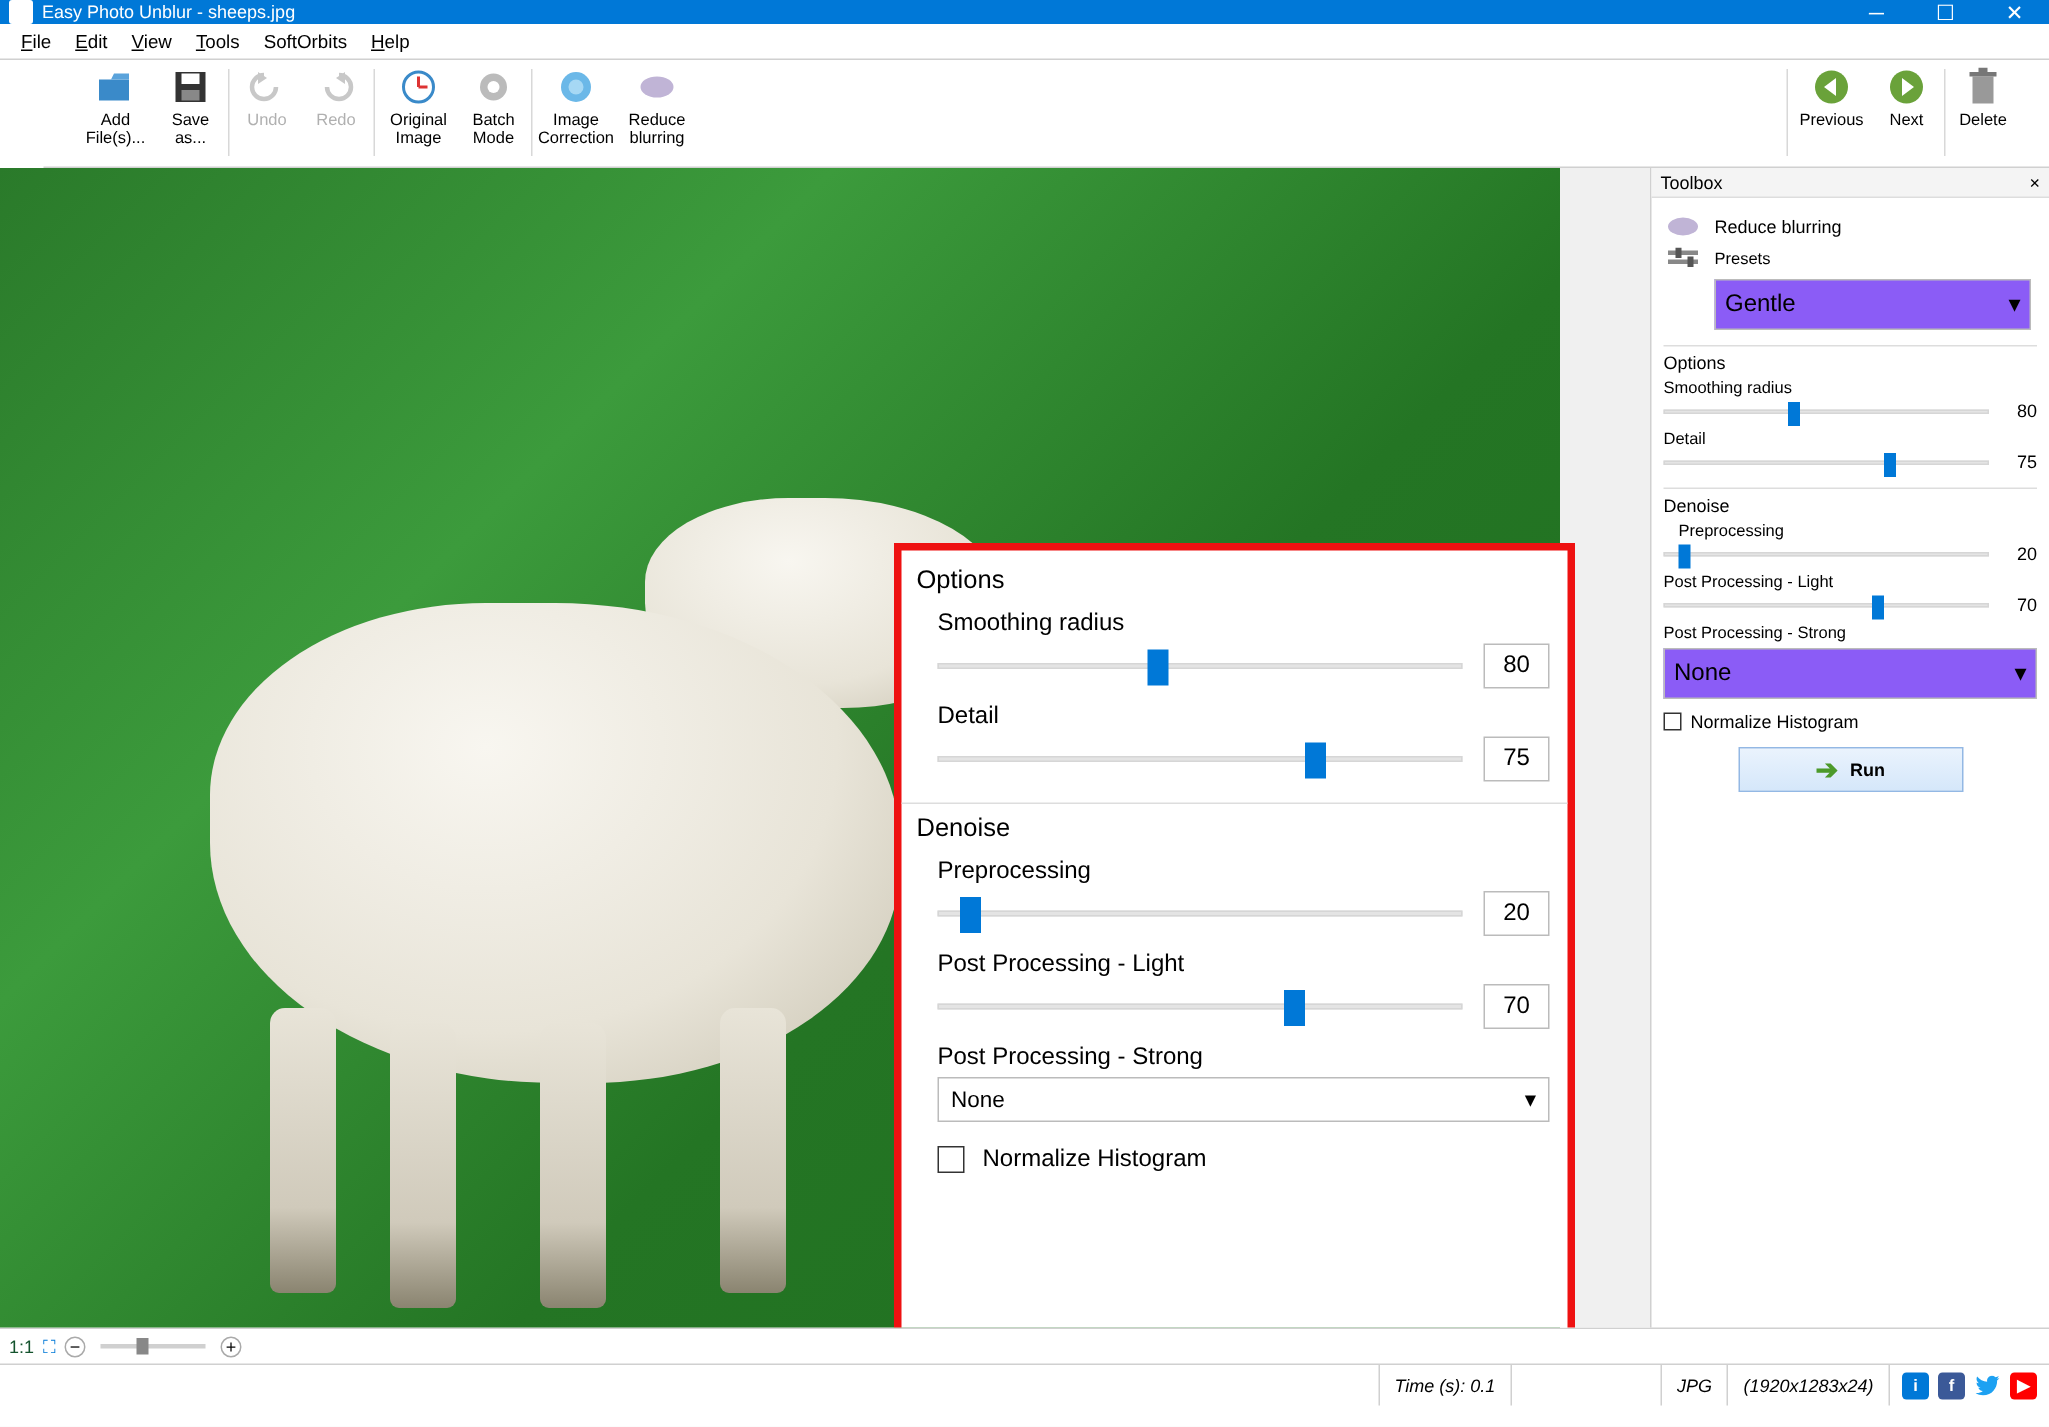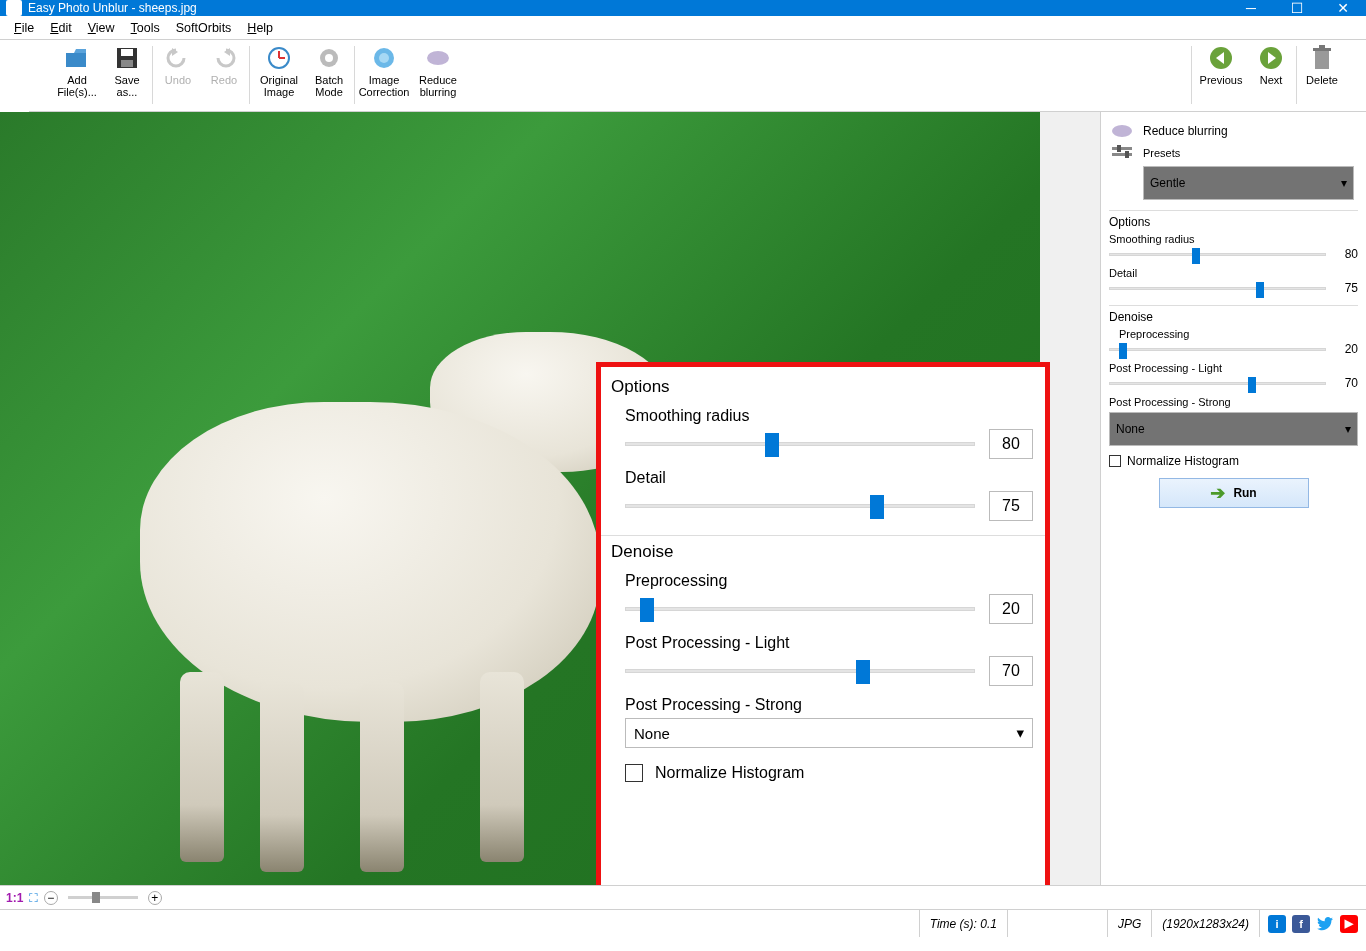--- a/index.html
+++ b/index.html
@@ -47,21 +47,21 @@
 .overlay select, .overlay .selbox { width: calc(100% - 16px); margin-left:14px; height:30px; border:1px solid #bbb; font-size:15px; padding:0 8px; background:#fff; display:flex; align-items:center; justify-content:space-between; }
 .overlay .chk-row { display:flex; align-items:center; gap:12px; margin:16px 0 0 14px; font-size:16px; }
 .overlay .chk { width:18px; height:18px; border:1.5px solid #333; }
 
 
 .sidebar { width:266px; border-left:1px solid #d0d0d0; display:flex; flex-direction:column; font-size:12px; }
 .side-title { height:20px; background:#f4f4f4; border-bottom:1px solid #ddd; padding:2px 6px; display:flex; justify-content:space-between; align-items:center; font-size:12px; }
 .side-body { padding:6px 8px; overflow:auto; }
 .side-row { display:flex; align-items:center; gap:8px; margin:4px 0; }
 .side-row .icon { width:26px; height:18px; display:flex; align-items:center; justify-content:center; }
-.side-select { margin-left:34px; width: calc(100% - 38px); height:20px; border:1px solid #bbb; font-size:12px; display:flex; align-items:center; justify-content:space-between; padding:16px 6px; background:#737373; }
+.side-select { margin-left:34px; width: calc(100% - 38px); height:20px; border:1px solid #bbb; font-size:16px; display:flex; align-items:center; justify-content:space-between; padding:16px 6px; background:#8b5cf6; }
 .side-section { font-size:12px; margin:10px 0 2px 0; border-top:1px solid #ddd; padding-top:4px; }
 .side-slider-row { display:flex; align-items:center; gap:8px; margin:2px 0 6px 0; }
 .side-track { flex:1; height:3px; background:#e4e4e4; border:1px solid #d6d6d6; position:relative; }
 .side-thumb { position:absolute; top:-6px; width:8px; height:16px; background:#0078d7; }
 .side-val { width:24px; text-align:right; font-size:12px; }
 .side-chk-row { display:flex; align-items:center; gap:6px; margin:8px 0; font-size:12px; }
 .side-chk { width:12px; height:12px; border:1px solid #333; }
 .run-btn { margin:10px auto; width:150px; height:30px; border:1px solid #93b8e4; background: linear-gradient(180deg,#eaf3fd,#d5e7fa); display:flex; align-items:center; justify-content:center; gap:8px; font-weight:bold; font-size:12px; }
 .run-btn .arrow { color:#4c9a2a; font-size:18px; }
 
@@ -260,20 +260,24 @@
         <span>▾</span>
       </div>
       <div class="chk-row">
         <div class="chk"></div>
         <span>Normalize Histogram</span>
       </div>
     </div>
   </div>
 
   <div class="sidebar">
+    <div class="side-title">
+      <span>Toolbox</span>
+      <span>×</span>
+    </div>
     <div class="side-body">
       <div class="side-row">
         <div class="icon">
             <svg width="24" height="16">
               <ellipse cx="12" cy="8" rx="10" ry="6" fill="#c0b4d6"></ellipse>
             </svg>
           </div>
         <span>Reduce blurring</span>
       </div>
       <div class="side-row">
@@ -336,21 +340,21 @@
       </div>
       <div class="run-btn">
         <span class="arrow">➔</span>
         <span>Run</span>
       </div>
     </div>
   </div>
 </div>
 
 <div class="imgstatus">
-  <span style="color:#a21caf;font-weight:bold;">1:1</span>
+  <span style="color:#14532d;">1:1</span>
   <span style="color:#0078d7">⛶</span>
   <span style="border:1px solid #aaa; border-radius:8px; width:14px; height:14px; display:inline-flex;align-items:center;justify-content:center;">−</span>
   <div class="zoom-track">
       <div class="zoom-thumb"></div>
     </div>
   <span style="border:1px solid #aaa; border-radius:8px; width:14px; height:14px; display:inline-flex;align-items:center;justify-content:center;">+</span>
 </div>
 
 <div class="bottombar">
   <div class="cell filler"></div>

